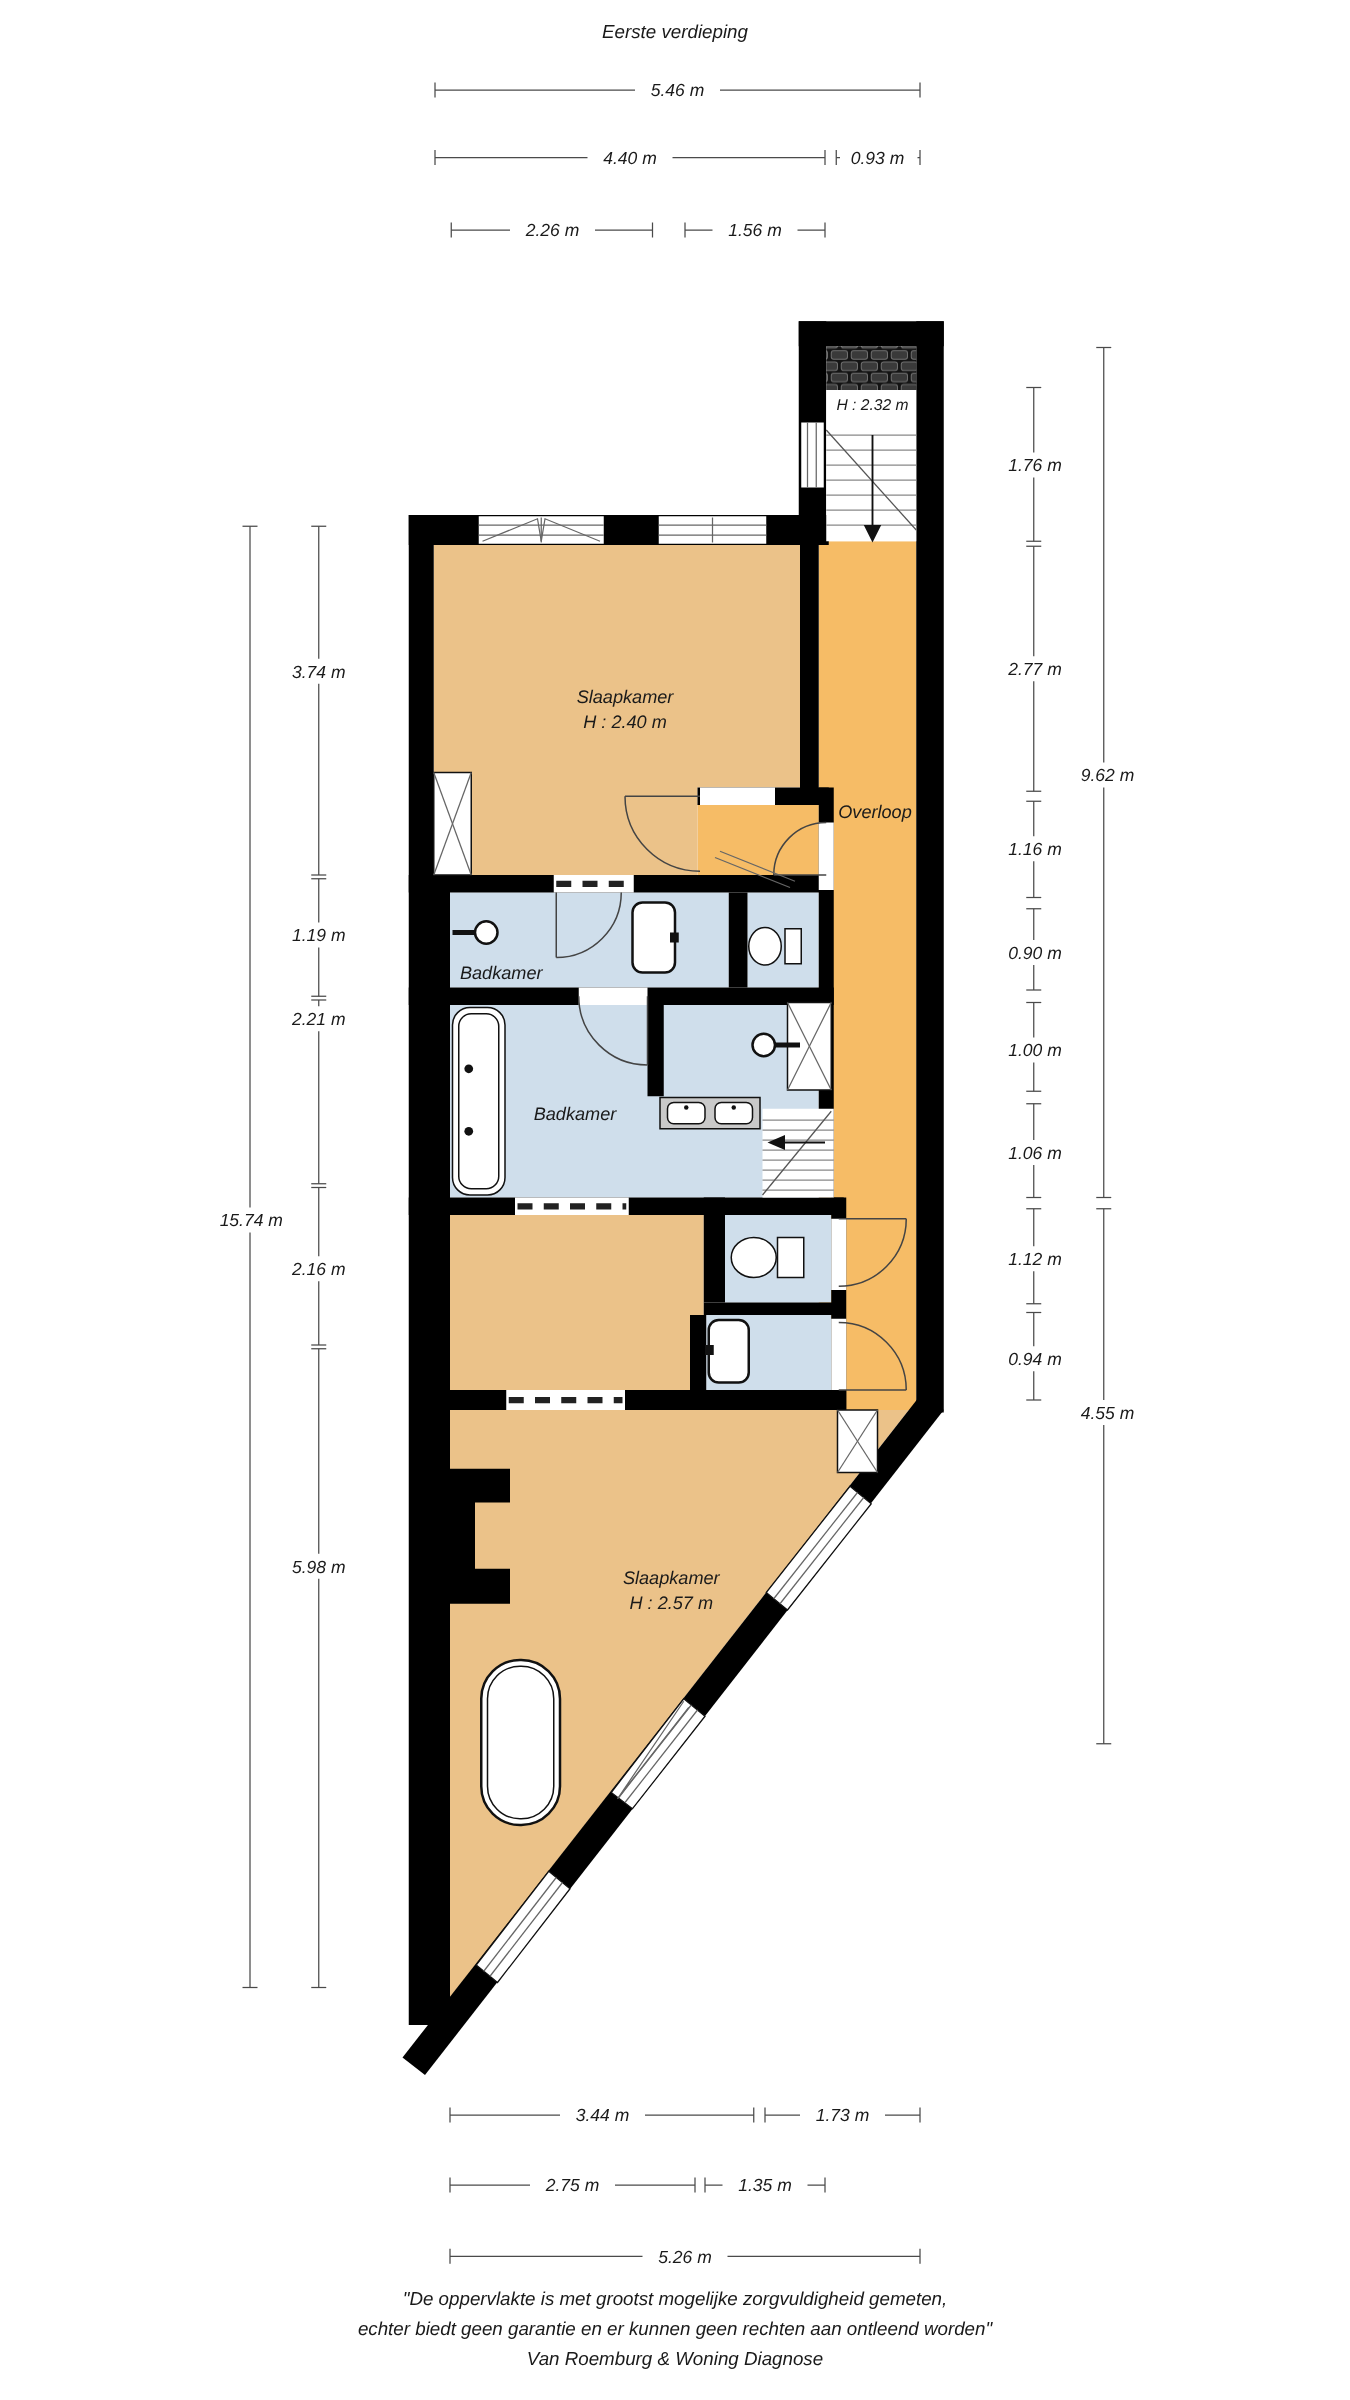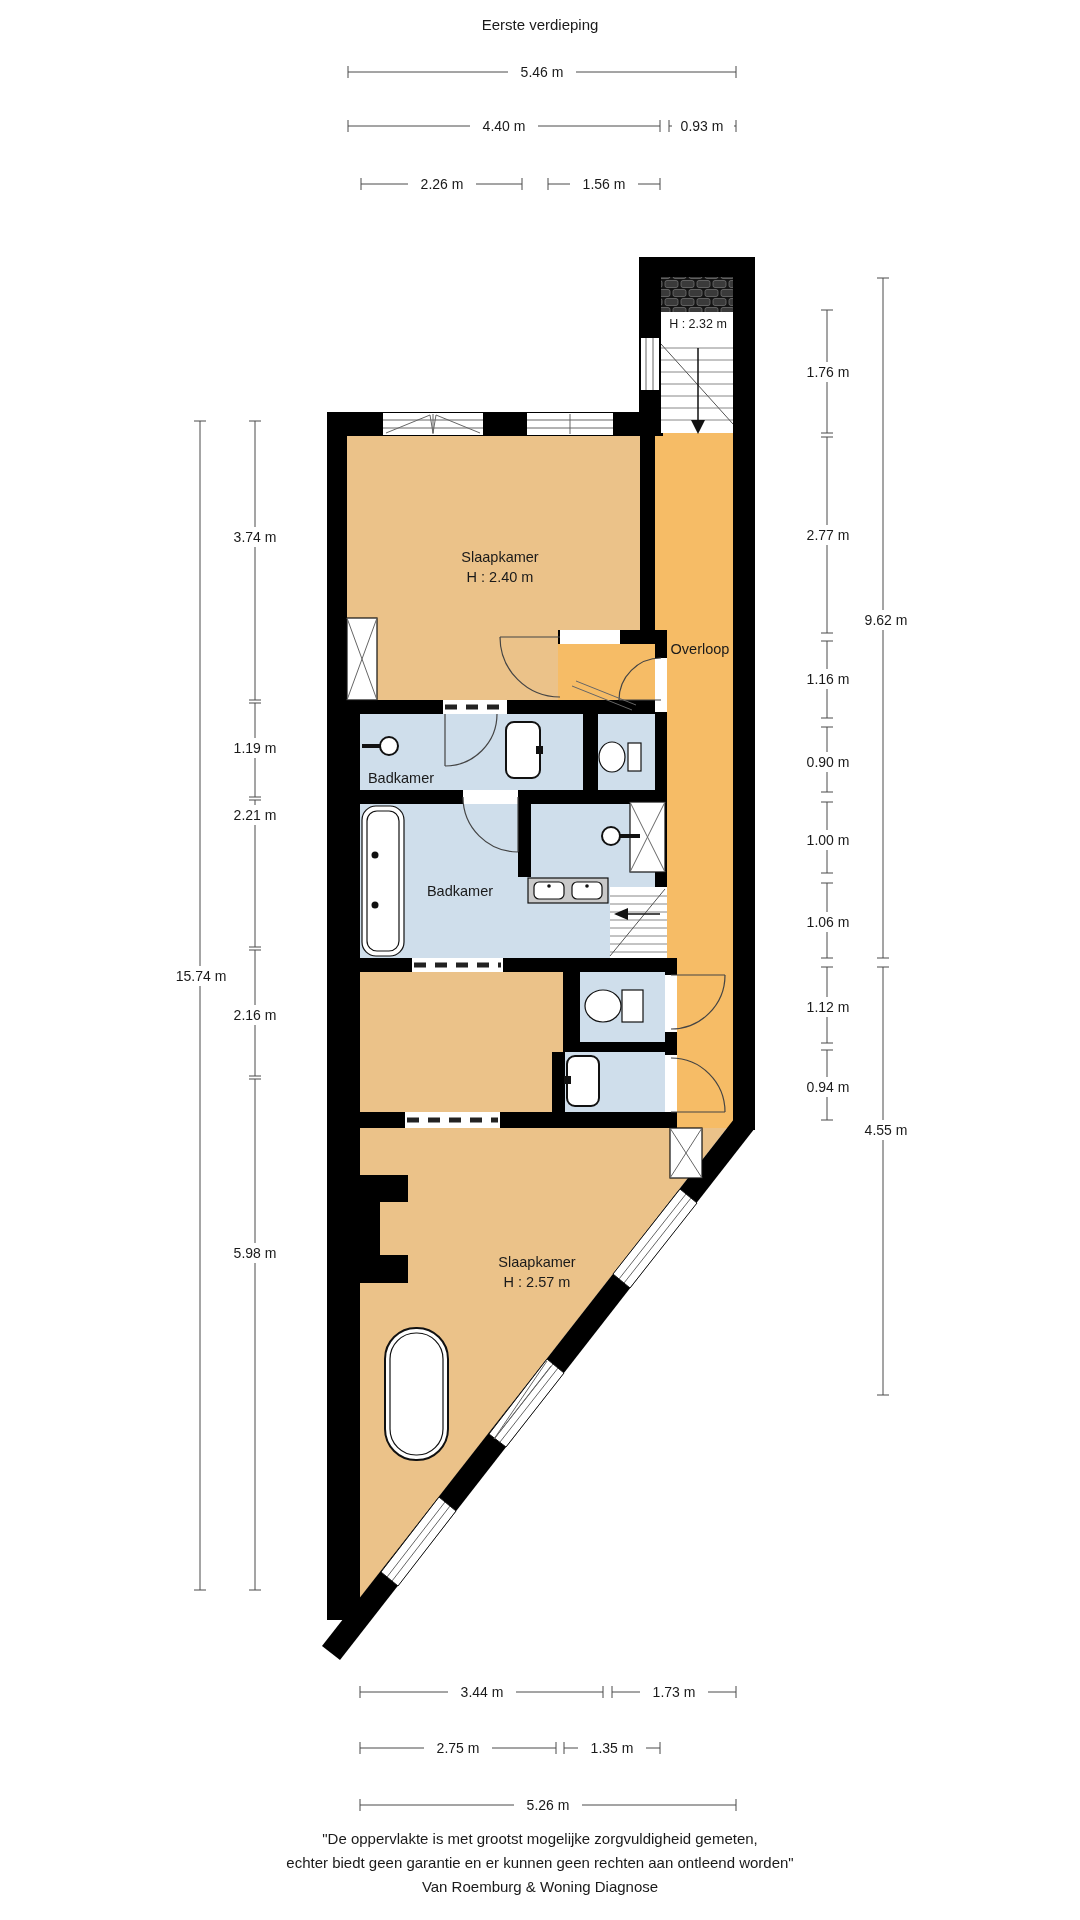--- a/index.html
+++ b/index.html
@@ -1,16 +1,16 @@
 <!DOCTYPE html>
 <html><head>
 <meta charset="utf-8">
 <style>
   html,body{margin:0;padding:0;background:#ffffff;}
-  .page{position:relative;width:1080px;height:1920px;background:#fff;overflow:hidden;}
+  .page{position:relative;width:1080px;height:1920px;background:#fff;overflow:hidden;font-style:italic;}
   svg{position:absolute;inset:0;}
   text{font-family:"Liberation Sans","DejaVu Sans",sans-serif;fill:#1a1a1a;}
   .dim{font-size:14px;text-anchor:middle;}
   .room{font-size:14.5px;text-anchor:middle;}
   .small{font-size:12.5px;text-anchor:middle;}
   .title{font-size:15px;text-anchor:middle;}
   .footer{font-size:15px;text-anchor:middle;}
   .dimline{stroke:#4a4a4a;stroke-width:1;fill:none;}
   .labelbg{fill:#ffffff;}
   .wall{fill:#000000;}

